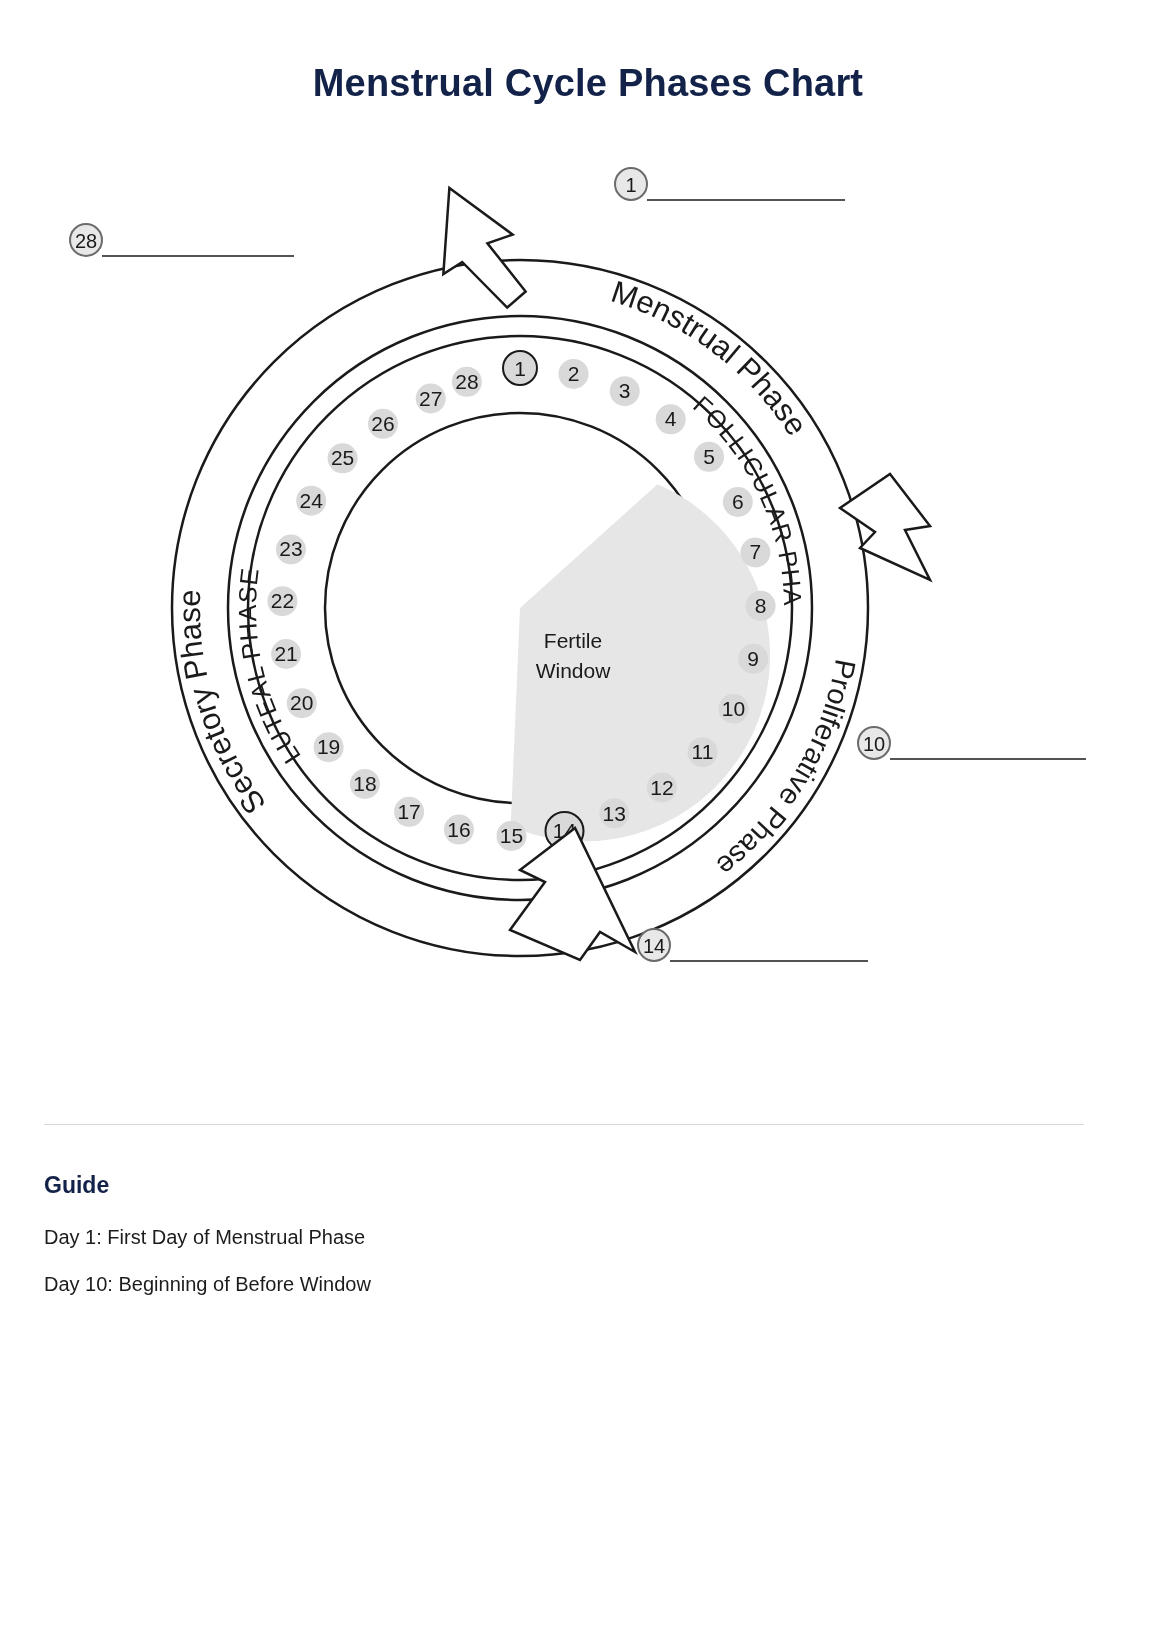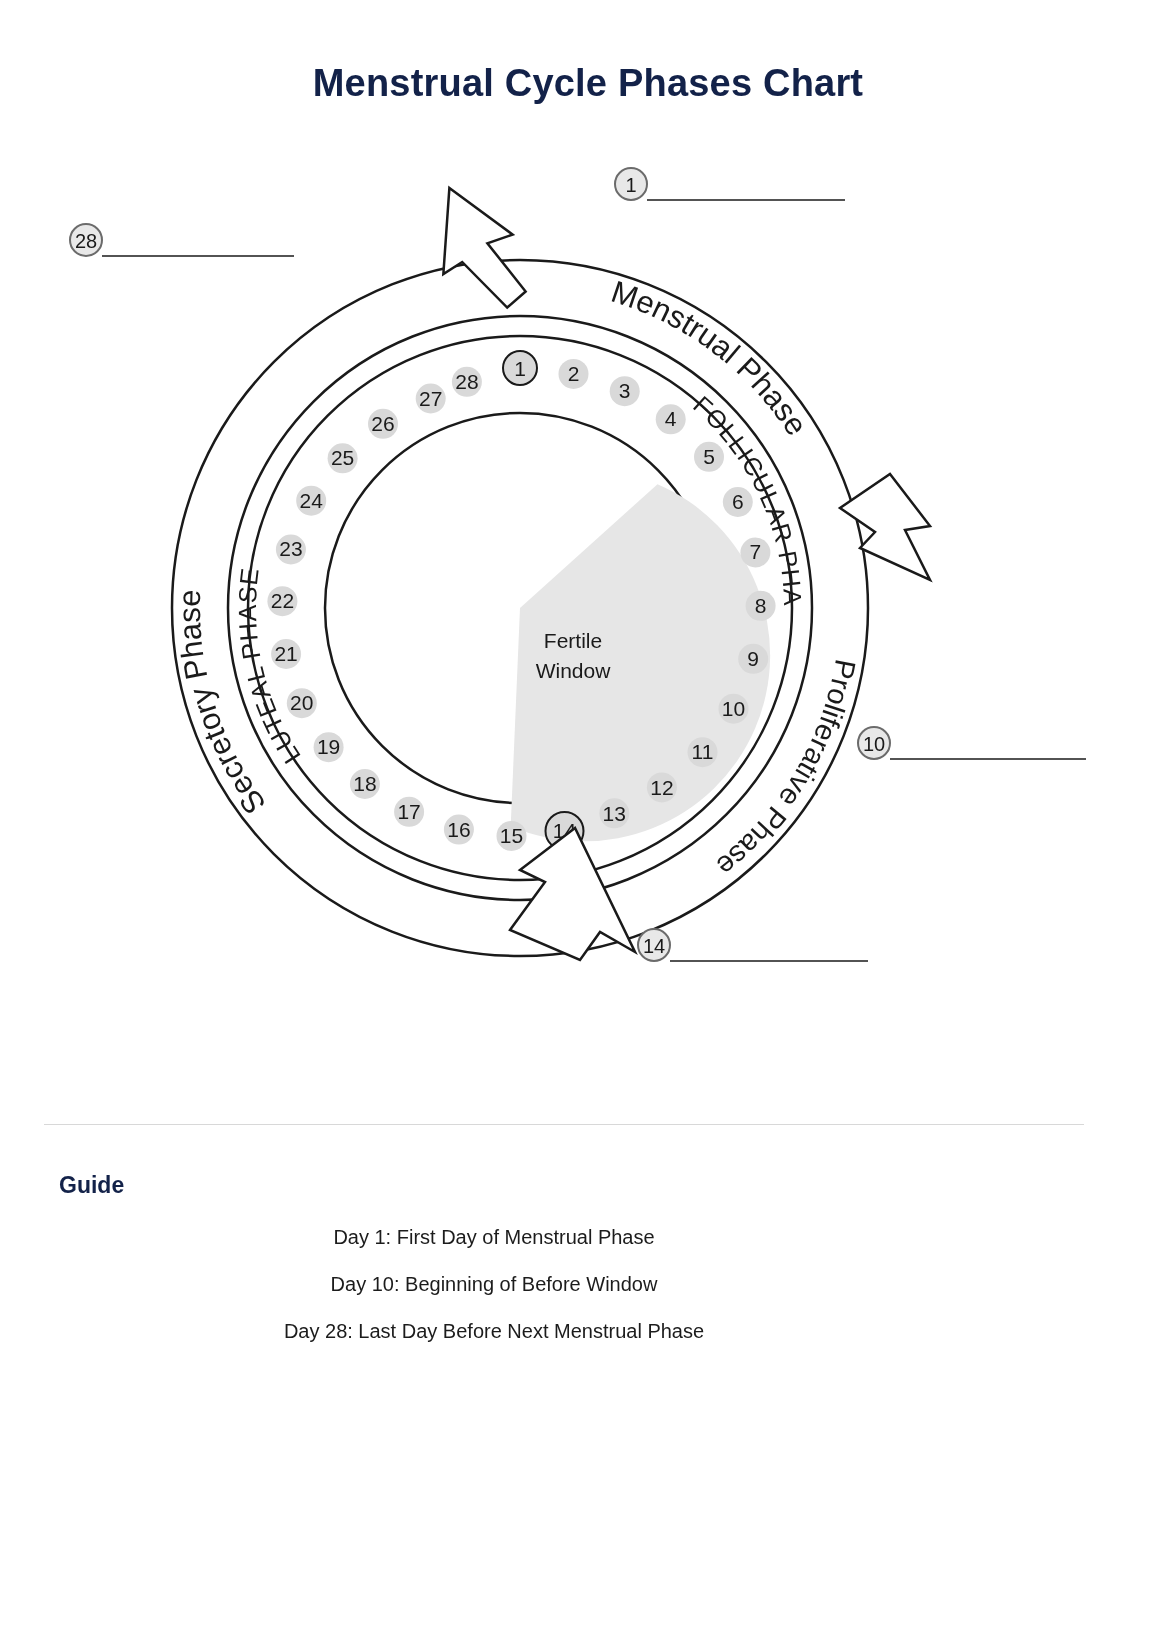--- a/index.html
+++ b/index.html
@@ -46,34 +46,32 @@
     height: 1px;
     background: #d8d8d8;
   }
   .guide-title {
     position: absolute;
     left: 44px;
     top: 1172px;
     font-size: 23px;
     font-weight: bold;
     color: #132249;
-    margin-left: 15px;
   }
   .guide-list {
     position: absolute;
     left: 44px;
     top: 1225px;
     width: 900px;
   }
   .guide-item {
     font-size: 20px;
     color: #1c1c1c;
     margin-bottom: 23px;
     line-height: 1.2;
-    text-align: center;
   }
   svg text {
     font-family: "Liberation Sans", sans-serif;
   }
 </style>
 </head>
 <body>
 
 <div class="page">
 
@@ -265,16 +263,15 @@
     </svg>
   </div>
 
   <div class="divider"></div>
 
   <div class="guide-title">Guide</div>
 
   <div class="guide-list">
     <div class="guide-item">Day 1: First Day of Menstrual Phase</div>
     <div class="guide-item">Day 10: Beginning of Before Window</div>
-    <div class="guide-item">Day 28: Last Day Before Next Menstrual Phase</div>
   </div>
 
 </div>
 
 </body></html>

